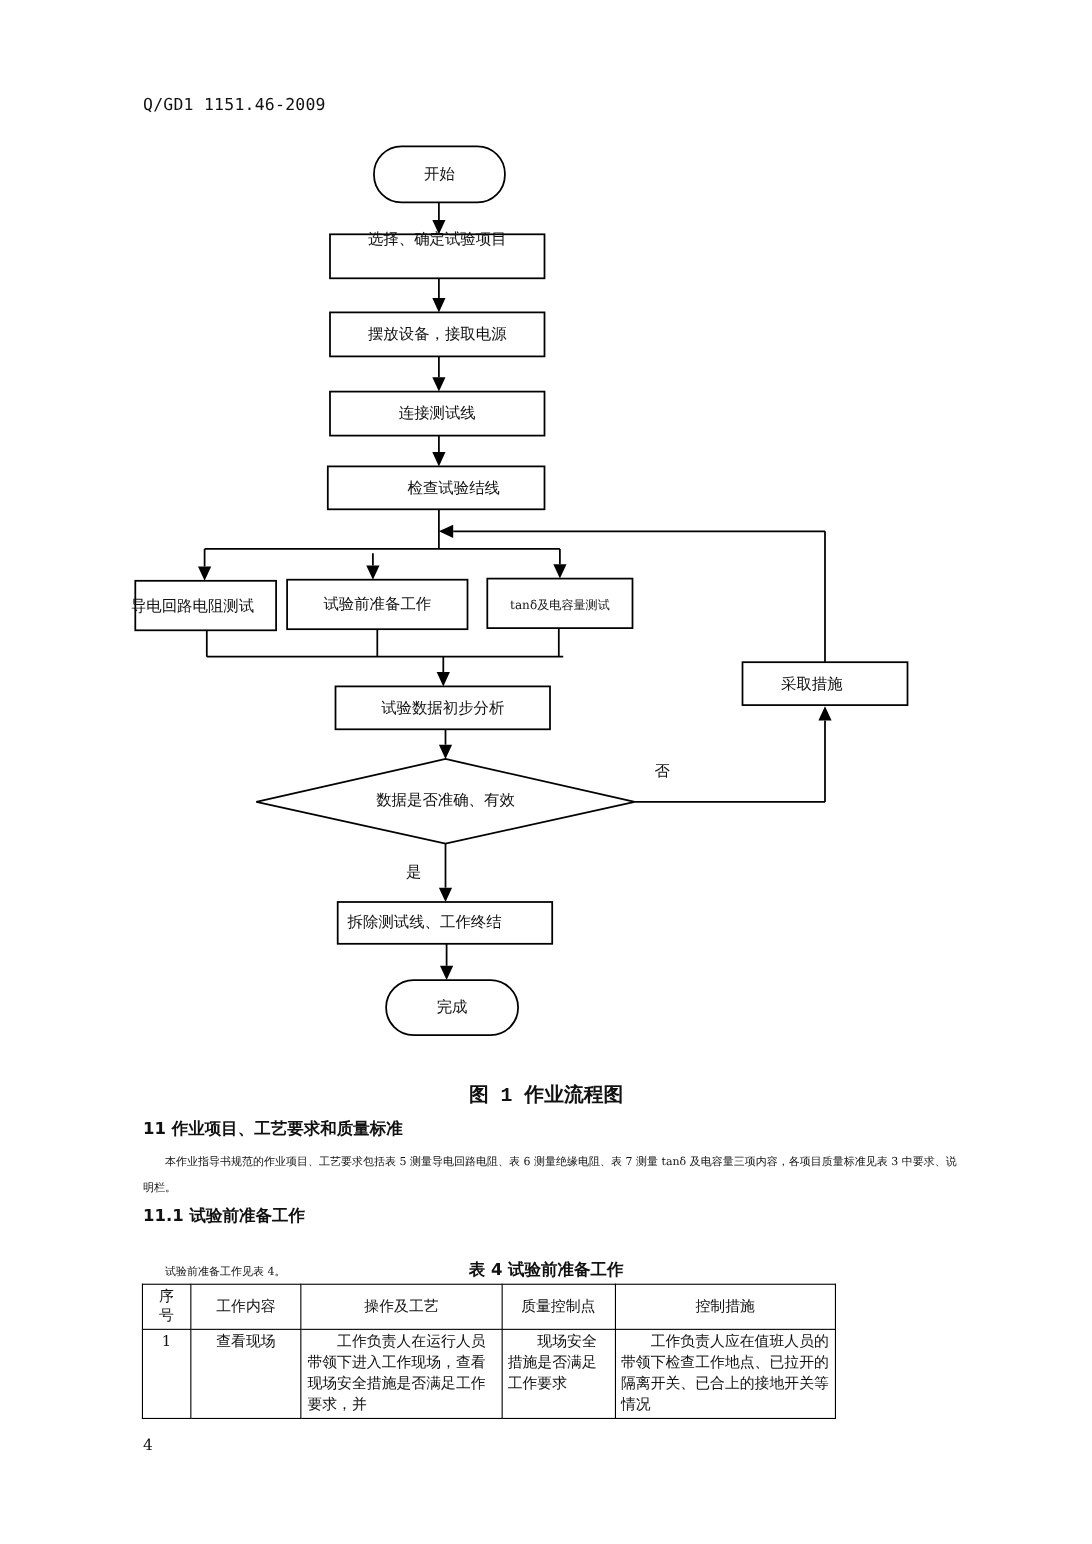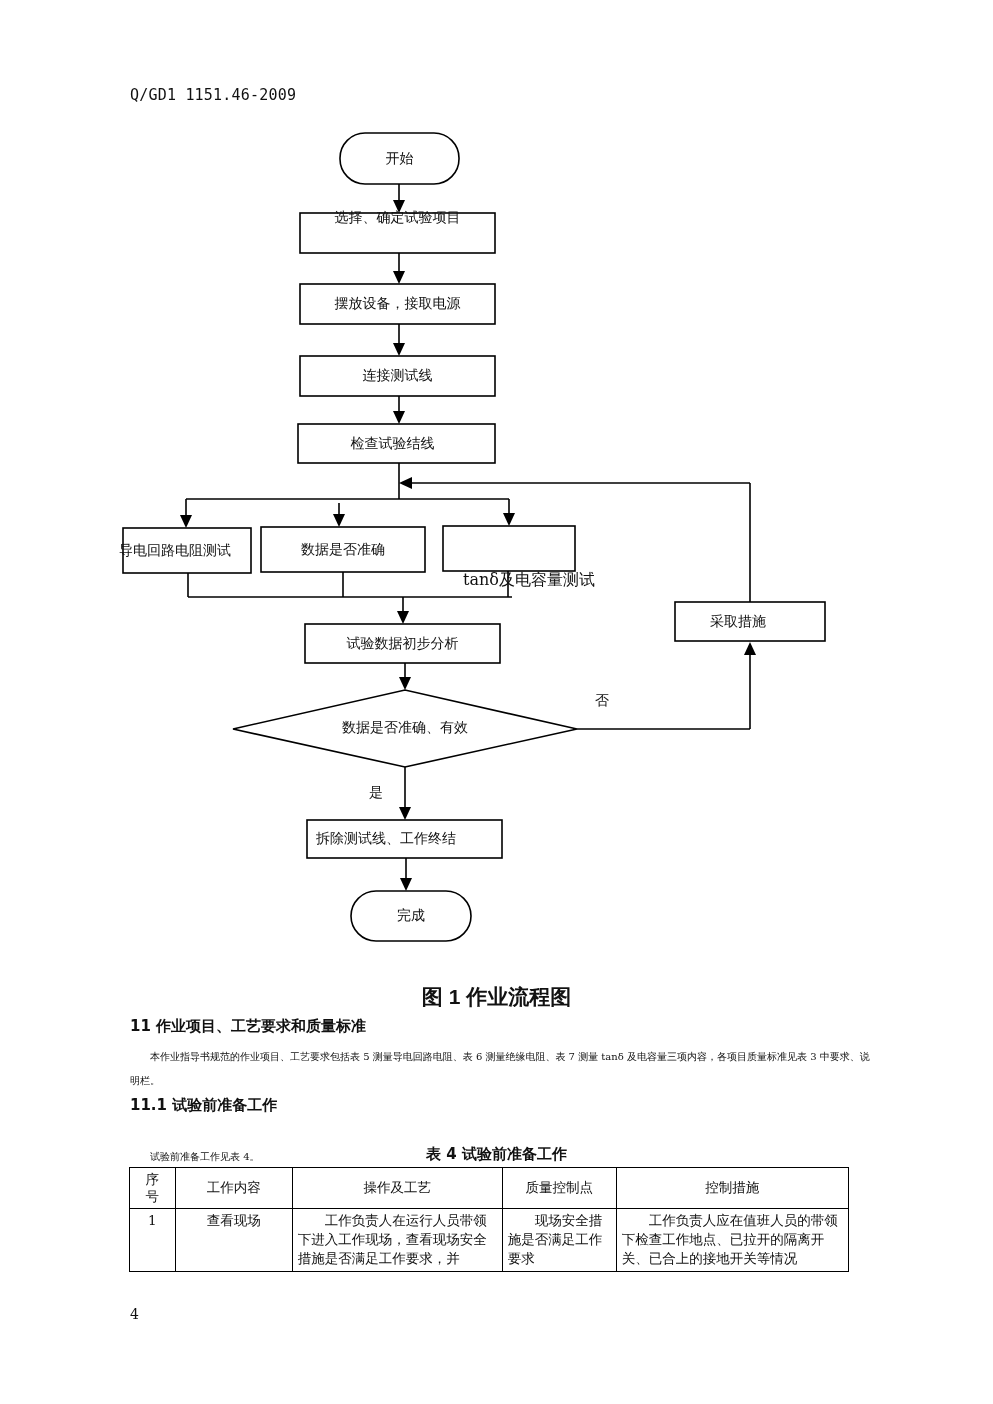--- a/index.html
+++ b/index.html
@@ -2,28 +2,28 @@
 <html><head>
 <meta charset="utf-8">
 <style>
   html, body { margin:0; padding:0; background:#ffffff; }
   body { width:993px; height:1404px; position:relative; overflow:hidden;
          font-family:"DejaVu Serif", serif; color:#111; }
   .abs { position:absolute; }
   .header-code { left:130px; top:86px; font-size:15px; font-family:"DejaVu Sans Mono", monospace; letter-spacing:0.2px;text-align:right; }
   svg.flow { position:absolute; left:0; top:0; }
   .node-text { position:absolute; font-size:14px; text-align:center; white-space:nowrap; display:flex; align-items:center; justify-content:center; }
-  .fig-caption { left:0; width:993px; top:983px; text-align:center; font-family:Liberation Sans, sans-serif; font-size:21px; font-weight:bold; }
+  .fig-caption { left:0; width:993px; top:983px; text-align:center; font-family:Liberation Mono, monospace; font-size:18px; font-weight:bold; }
   .h1 { left:130px; top:1017px; font-family:"DejaVu Sans", sans-serif; font-size:15px; font-weight:bold; }
   .para { left:130px; width:740px; font-size:10px; line-height:24px; }
   .p1 { top:1045px; text-indent:2em; }
   .h2 { left:130px; top:1096px; font-family:"DejaVu Sans", sans-serif; font-size:15px; font-weight:bold; }
   .p2 { top:1119px; text-indent:2em;margin-top:26px; }
   .tbl-caption { left:0; width:993px; top:1145px; text-align:center; font-family:"DejaVu Sans", sans-serif; font-size:15px; font-weight:bold; }
-  table.t4 { position:absolute; left:129px; top:1167px; width:720px; border-collapse:collapse; font-size:13.5px; }
+  table.t4 { position:absolute; left:129px; top:1167px; width:631px; border-collapse:collapse; font-size:13.5px; }
   table.t4 th, table.t4 td { border:1px solid #000; padding:2px 5px; vertical-align:top; font-weight:normal; }
   table.t4 th { text-align:center; vertical-align:middle; height:36px; }
   table.t4 td { line-height:19px; height:58px; }
   .indent { text-indent:2em; }
   .center { text-align:center; }
   .page-num { left:130px; top:1306px; font-size:14px; }
 </style>
 </head>
 <body>
 
@@ -94,24 +94,24 @@
     <polygon points="412,477 412,489 399,483"></polygon>
     <polygon points="399,807 411,807 405,820"></polygon>
     <polygon points="400,878 412,878 406,891"></polygon>
   </g>
 </svg>
 
 <div class="node-text" style="left:340px;top:133px;width:119px;height:51px;">开始</div>
 <div class="node-text" style="left:300px;top:198px;width:195px;height:40px;">选择、确定试验项目</div>
 <div class="node-text" style="left:300px;top:284px;width:195px;height:40px;">摆放设备，接取电源</div>
 <div class="node-text" style="left:300px;top:356px;width:195px;height:40px;">连接测试线</div>
-<div class="node-text" style="left:294px;top:424px;width:197px;height:39px;">检查试验结线</div>
+<div class="node-text" style="left:314px;top:424px;width:197px;height:39px;">检查试验结线</div>
 <div class="node-text" style="left:123px;top:528px;width:104px;height:45px;">导电回路电阻测试</div>
-<div class="node-text" style="left:261px;top:527px;width:164px;height:45px;">数据是否准确</div>
-<div class="node-text" style="left:443px;top:558px;width:132px;height:45px;font-size:16px;margin-left:20px;">tanδ及电容量测试</div>
+<div class="node-text" style="left:261px;top:527px;width:164px;height:45px;">试验前准备工作</div>
+<div class="node-text" style="left:443px;top:528px;width:132px;height:45px;font-size:11px;">tanδ及电容量测试</div>
 <div class="node-text" style="left:305px;top:624px;width:195px;height:39px;">试验数据初步分析</div>
 <div class="node-text" style="left:675px;top:602px;width:126px;height:39px;">采取措施</div>
 <div class="node-text" style="left:305px;top:710px;width:200px;height:36px;">数据是否准确、有效</div>
 <div class="node-text" style="left:590px;top:690px;width:24px;height:22px;">否</div>
 <div class="node-text" style="left:364px;top:782px;width:24px;height:22px;">是</div>
 <div class="node-text" style="left:307px;top:820px;width:158px;height:38px;">拆除测试线、工作终结</div>
 <div class="node-text" style="left:351px;top:891px;width:120px;height:50px;">完成</div>
 
 <div class="abs fig-caption">图 1  作业流程图</div>
 

